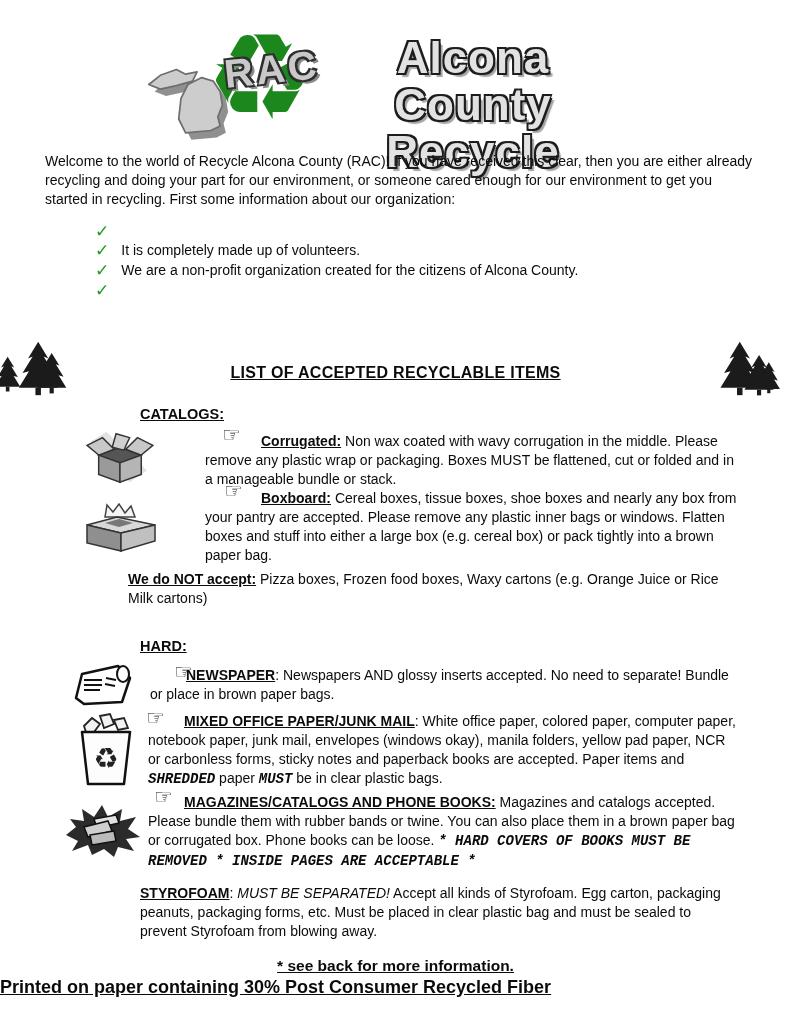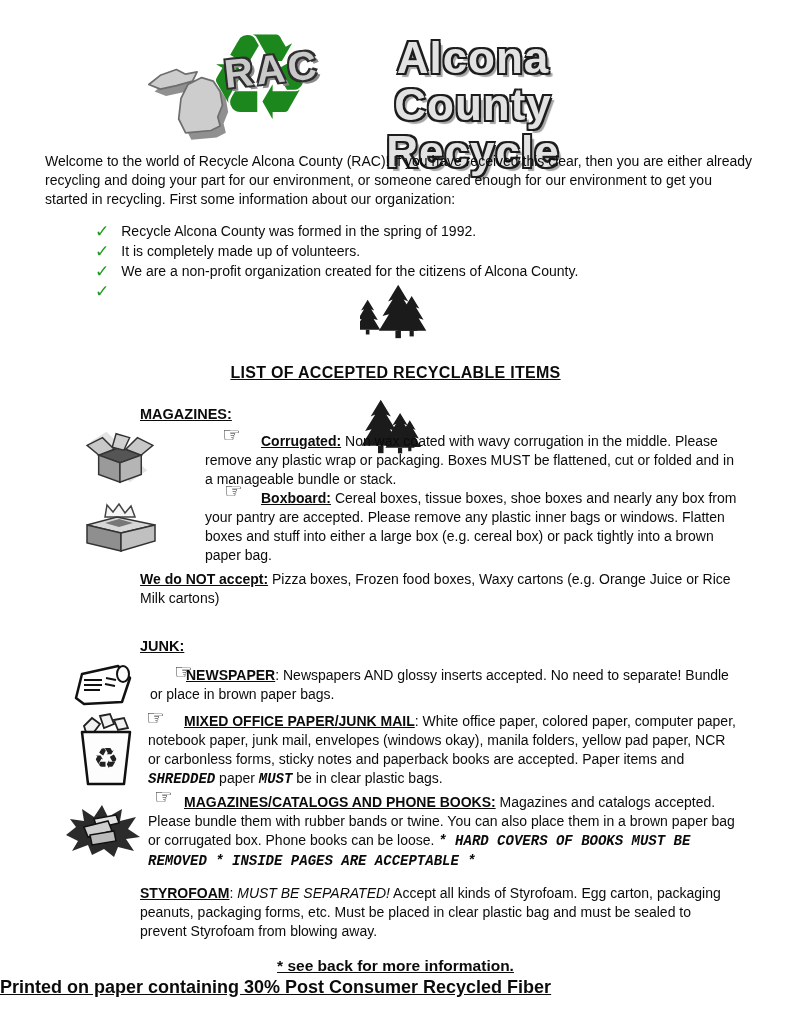--- a/index.html
+++ b/index.html
@@ -18,22 +18,22 @@
   
   .para{position:absolute;}
   .sec-head{font-weight:bold;text-decoration:underline;font-size:14.5px;}
   .u{text-decoration:underline;}
   .b{font-weight:bold;}
   .bi{font-weight:bold;font-style:italic;font-family:Liberation Mono, monospace;}
   .i{font-style:italic;margin-top:40px;}
   .fact-row{display:flex;align-items:flex-start;margin-bottom:1px;}
   .check{color:#219a21;font-weight:bold;font-size:17px;line-height:18px;margin-right:12px;
          font-family:"DejaVu Sans",sans-serif;}
-  .list-head-row{position:absolute;top:340px;left:0;right:0;display:flex;justify-content:center;
-                 align-items:center;gap:16px;height:60px;flex-direction:column;}
+  .list-head-row{position:absolute;top:340px;left:0;right:0;display:flex;justify-content:space-between;
+                 align-items:center;gap:16px;height:60px;}
   .list-head{font-weight:bold;font-size:16px;text-decoration:underline;letter-spacing:.3px;margin-top:4px;}
   .hand{position:absolute;font-size:21px;line-height:20px;color:#111;
         font-family:"DejaVu Sans",sans-serif;}
   .item{position:absolute;}
   .indent56{text-indent:56px;}
   .indent36{text-indent:36px;}
   .footer1{position:absolute;top:956px;left:0;right:0;text-align:center;
            font-weight:bold;font-size:15.5px;text-decoration:underline;}
   .footer2{position:absolute;top:978px;left:0;right:0;text-align:left;
            font-weight:bold;font-size:18px;text-decoration:underline;}
@@ -63,21 +63,20 @@
   <div class="big-title">
     <div>Alcona County</div>
     <div>Recycle</div>
   </div>
 
   <div class="para" style="top:152px;left:45px;width:708px;">Welcome to the world of Recycle Alcona County (RAC)!  If you have received this clear, then you are either already recycling and doing your part for our environment, or someone cared enough for our environment to get you started in recycling.   First some information about our organization:</div>
 
   <div class="para" style="top:222px;left:95px;width:640px;">
     <div class="fact-row">
       <span class="check">✓</span>
-      <span>Recycle Alcona County was formed in the spring of 1992.</span>
       </div>
     <div class="fact-row">
       <span class="check">✓</span>
       <span>It is completely made up of volunteers.</span>
       </div>
     <div class="fact-row">
       <span class="check">✓</span>
       <span>We are a non-profit organization created for the citizens of Alcona County.</span>
       </div>
     <div class="fact-row">
@@ -103,21 +102,21 @@
     <span class="list-head">LIST OF ACCEPTED RECYCLABLE ITEMS</span>
     <span>
       <svg width="72" height="60" viewBox="0 0 70 62" fill="#1b1b1b">
         <use href="#tr" transform="translate(-14,0) scale(0.95)"></use>
         <use href="#tr" transform="translate(14,14) scale(0.72)"></use>
         <use href="#tr" transform="translate(30,22) scale(0.55)"></use>
       </svg>
     </span>
   </div>
 
-  <div class="para sec-head" style="top:405px;left:140px;">MAGAZINES:</div>
+  <div class="para sec-head" style="top:405px;left:140px;">CATALOGS:</div>
 
   <div class="item indent56" style="top:432px;left:205px;width:535px;">
     <span class="hand" style="left:-39px;top:-7px;">☞</span>
     <span class="abs" style="left:-122px;top:-6px;">
       <svg width="72" height="62" viewBox="0 0 70 64">
         <path d="M6,16 L22,6 L64,46 L46,58 Z" fill="#e3e3e3"></path>
         <path d="M14,30 L36,22 L58,30 L36,38 Z" fill="#555" stroke="#333" stroke-width="1.5"></path>
         <path d="M28,22 L32,8 L46,12 L40,25 Z" fill="#d0d0d0" stroke="#333" stroke-width="1.5"></path>
         <path d="M14,30 L2,20 L18,12 L30,24 Z" fill="#c8c8c8" stroke="#333" stroke-width="1.5"></path>
         <path d="M58,30 L70,20 L54,12 L42,24 Z" fill="#c8c8c8" stroke="#333" stroke-width="1.5"></path>
@@ -135,25 +134,25 @@
         <path d="M26,2 L32,9 L38,1 L44,10 L50,3 L54,14 L24,14 Z" fill="#f5f5f5" stroke="#444" stroke-width="1.5"></path>
         <path d="M6,22 L36,14 L74,22 L40,30 Z" fill="#d8d8d8" stroke="#333" stroke-width="1.5"></path>
         <path d="M24,20 L38,16 L52,20 L38,24 Z" fill="#777"></path>
         <path d="M6,22 L40,30 L40,48 L6,40 Z" fill="#8f8f8f" stroke="#333" stroke-width="1.5"></path>
         <path d="M40,30 L74,22 L74,38 L40,48 Z" fill="#c0c0c0" stroke="#333" stroke-width="1.5"></path>
       </svg>
     </span>
     <span class="b u">Boxboard:</span><span> Cereal boxes, tissue boxes, shoe boxes and nearly any box from your pantry are accepted.  Please remove any plastic inner bags or windows.  Flatten boxes and stuff into either a large box (e.g. cereal box) or pack tightly into a brown paper bag.</span>
   </div>
 
-  <div class="para" style="top:570px;left:140px;width:610px;">
+  <div class="para" style="top:570px;left:128px;width:610px;">
     <span class="b u">We do NOT accept:</span><span> Pizza boxes, Frozen food boxes, Waxy cartons (e.g. Orange Juice or Rice Milk cartons)</span>
   </div>
 
-  <div class="para sec-head" style="top:637px;left:140px;">JUNK:</div>
+  <div class="para sec-head" style="top:637px;left:140px;">HARD:</div>
 
   <div class="item indent36" style="top:666px;left:150px;width:585px;">
     <span class="hand" style="left:-12px;top:-4px;">☞</span>
     <span class="abs" style="left:-78px;top:-8px;">
       <svg width="62" height="48" viewBox="0 0 62 48">
         <path d="M4,40 L10,16 L46,8 L58,20 L50,44 L12,46 Z" fill="#ffffff" stroke="#111" stroke-width="2.5" stroke-linejoin="round"></path>
         <ellipse cx="51" cy="16" rx="6" ry="8" fill="#fff" stroke="#111" stroke-width="2"></ellipse>
         <path d="M12,22 h18 M12,27 h18 M12,32 h16 M34,20 l10,2 M33,26 l10,2" stroke="#111" stroke-width="2" fill="none"></path>
       </svg>
     </span>

